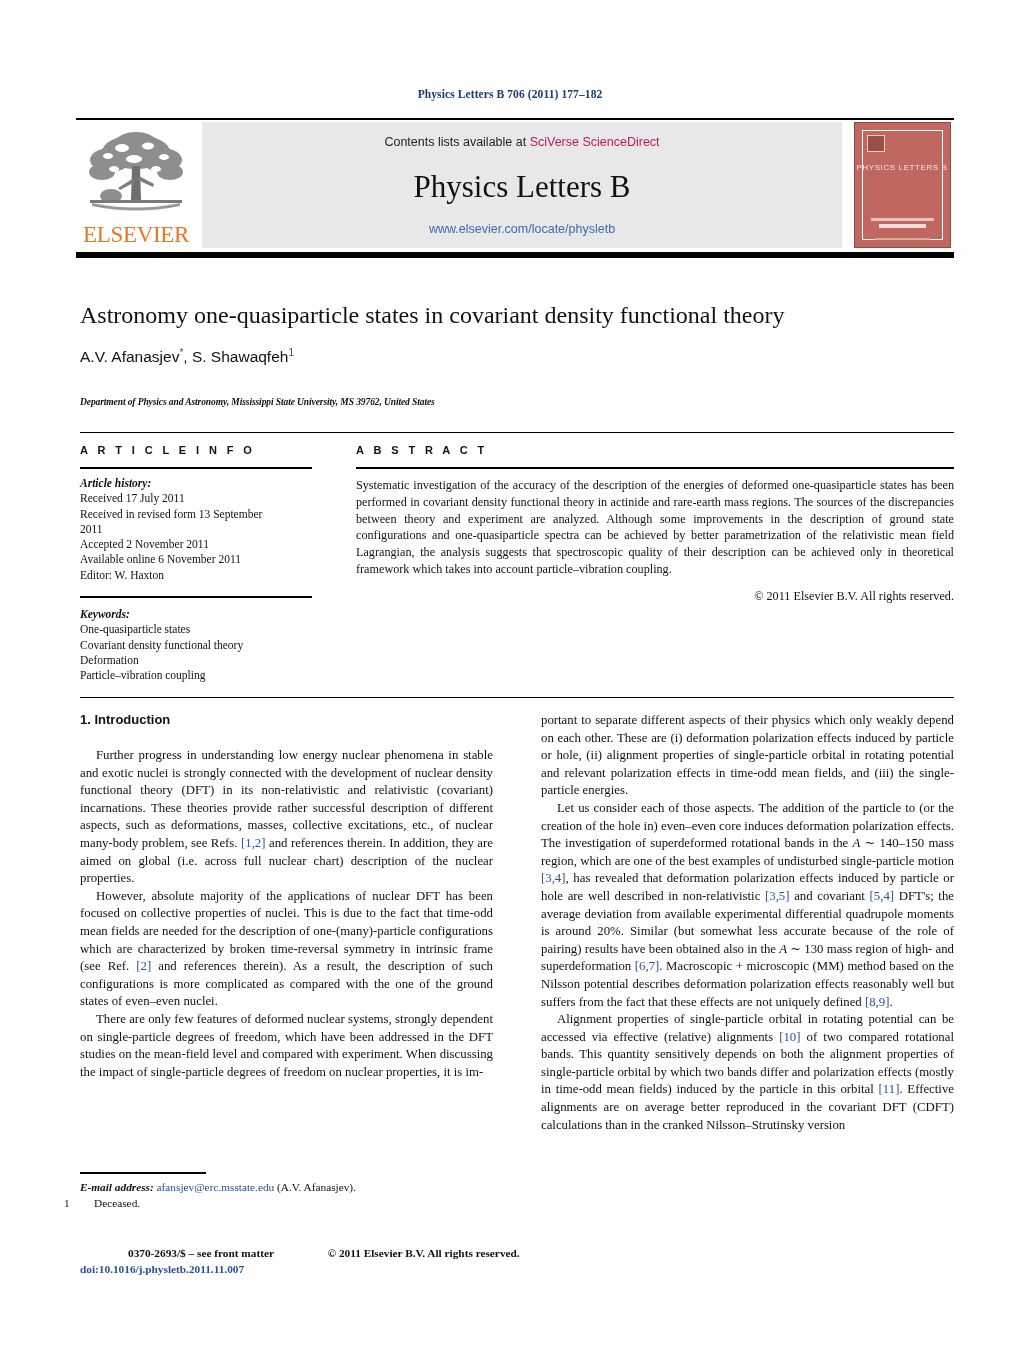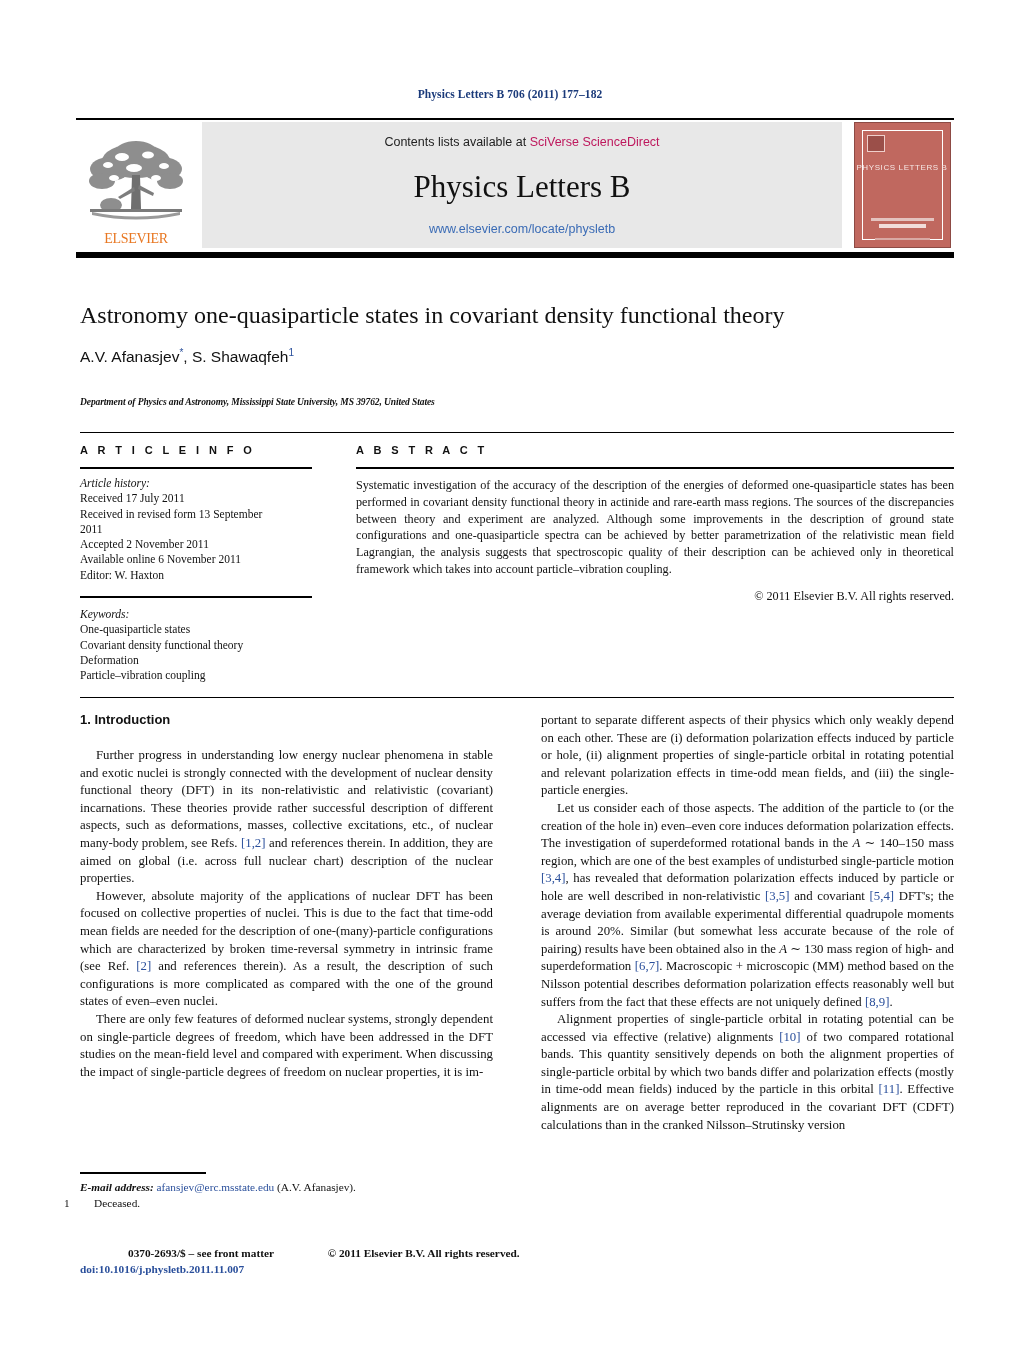--- a/index.html
+++ b/index.html
@@ -58,21 +58,21 @@
     display: flex;
     flex-direction: column;
     align-items: center;
     justify-content: flex-end;
     padding-bottom: 2px;
     box-sizing: border-box;
   }
   .tree-svg { display: block; }
   .elsevier-word {
     font-family: "Liberation Serif", serif;
-    font-size: 14px;
+    font-size: 23px;
     letter-spacing: -0.3px;
     color: #E87722;
     line-height: 1;
     margin-top: 1px;
     font-weight: 400;
   }
   .banner-cell {
     flex: 1 1 auto;
     background: #e8e8e8;
     display: flex;
@@ -230,21 +230,21 @@
   }
   .info-body {
     font-family: "Liberation Serif", serif;
     font-size: 11.5px;
     line-height: 1.33;
     color: #111;
     margin-top: 7px;
   }
   .info-body .lbl {
     font-style: italic;
-    font-weight: normal;
+    font-weight: bold;
     display: block;
   }
   .info-body .row { display: block; }
   .kw-block { margin-top: 9px; }
 
   .abs-text {
     font-family: "Liberation Serif", serif;
     font-size: 12.2px;
     line-height: 1.38;
     text-align: justify;

